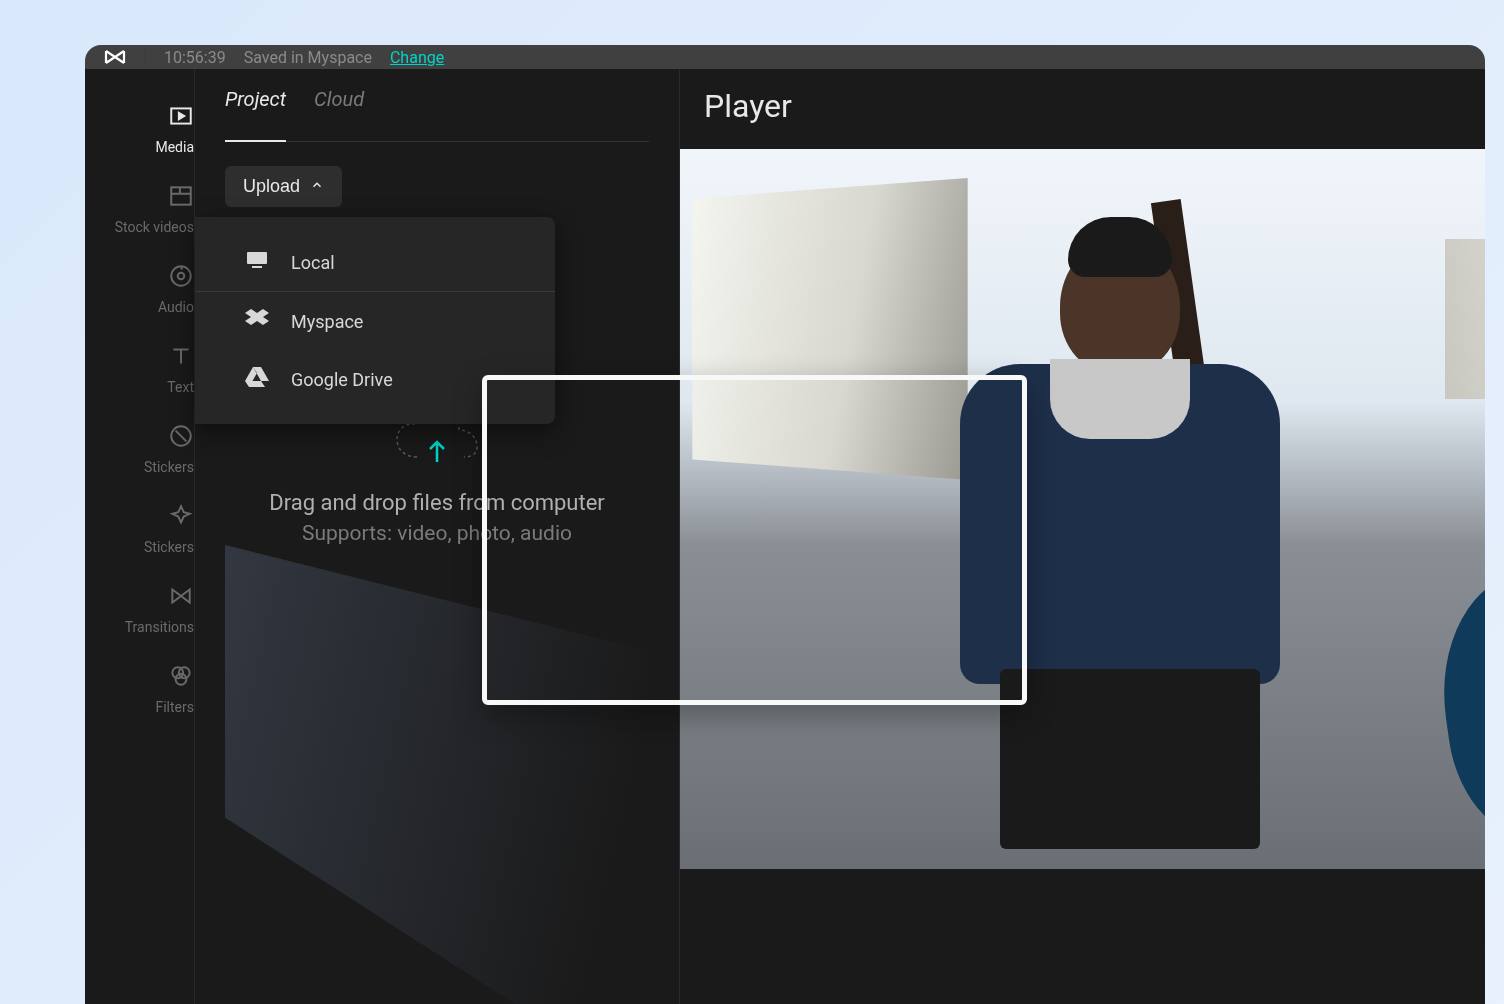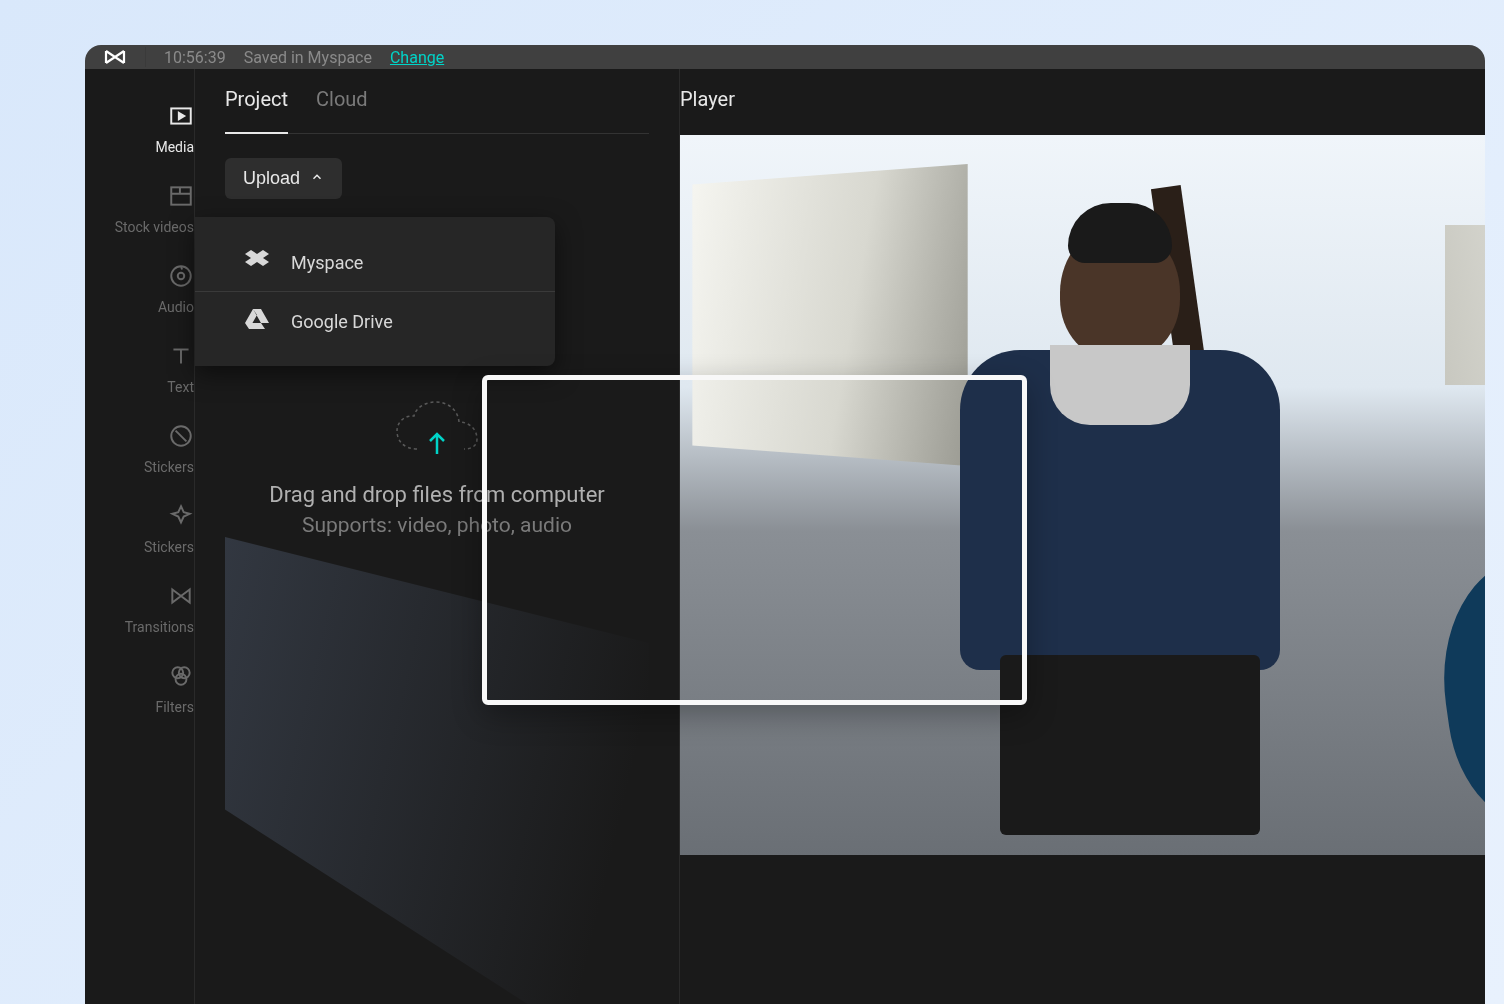--- a/index.html
+++ b/index.html
@@ -83,25 +83,26 @@
       position: relative;
       border-right: 1px solid #2a2a2a;
     }
     .tabs {
       display: flex;
       gap: 28px;
       border-bottom: 1px solid #333;
       margin-bottom: 24px;
     }
     .tab {
-      padding-bottom: 22px;
+      padding-bottom: 30px;
       font-size: 20px;
       color: #7a7a7a;
       cursor: pointer;
       position: relative;
+      font-style: italic;
     }
     .tab.active {
       color: #e8e8e8;
     }
     .tab.active::after {
       content: "";
       position: absolute;
       bottom: -1px;
       left: 0;
       right: 0;
@@ -155,22 +156,23 @@
     .cloud svg { width: 90px; height: 65px; }
     .drop-title { font-size: 22px; color: #b0b0b0; margin-bottom: 6px; }
     .drop-sub { font-size: 21px; color: #7a7a7a; }
     .player-area {
       flex: 1;
       background: #1a1a1a;
       position: relative;
       padding-top: 18px;
     }
     .player-title {
-      font-size: 20px;
+      font-size: 32px;
       color: #e8e8e8;
+      margin-left: 24px;
       margin-bottom: 24px;
     }
     .player-view {
       width: 100%;
       height: 720px;
       background: linear-gradient(180deg, #f0f5fa 0%, #dfe8f0 35%, #8a8f95 55%, #6a6f75 100%);
       position: relative;
       overflow: hidden;
     }
     
@@ -434,20 +436,29 @@
       <button class="upload-btn">
         <span>Upload</span>
         <span>
           <svg width="14" height="14" viewBox="0 0 24 24" fill="none" stroke="currentColor" stroke-width="2.5">
               <path d="M6 15l6-6 6 6"></path>
             </svg>
         </span>
       </button>
 
       <div class="upload-dropdown">
+        <div class="dropdown-item">
+          <span>
+            <svg viewBox="0 0 24 20" fill="#d8d8d8">
+                <rect x="2" y="2" width="20" height="12" rx="1"></rect>
+                <rect x="7" y="16" width="10" height="2"></rect>
+              </svg>
+          </span>
+          <span>Local</span>
+        </div>
         <div class="dropdown-item">
           <span>
             <svg viewBox="0 0 24 22" fill="#d8d8d8">
                 <path d="M6 1L0 5l6 4-6 4 6 4 6-4 6 4 6-4-6-4 6-4-6-4-6 4z"></path>
               </svg>
           </span>
           <span>Myspace</span>
         </div>
         <div class="dropdown-item">
           <span>

